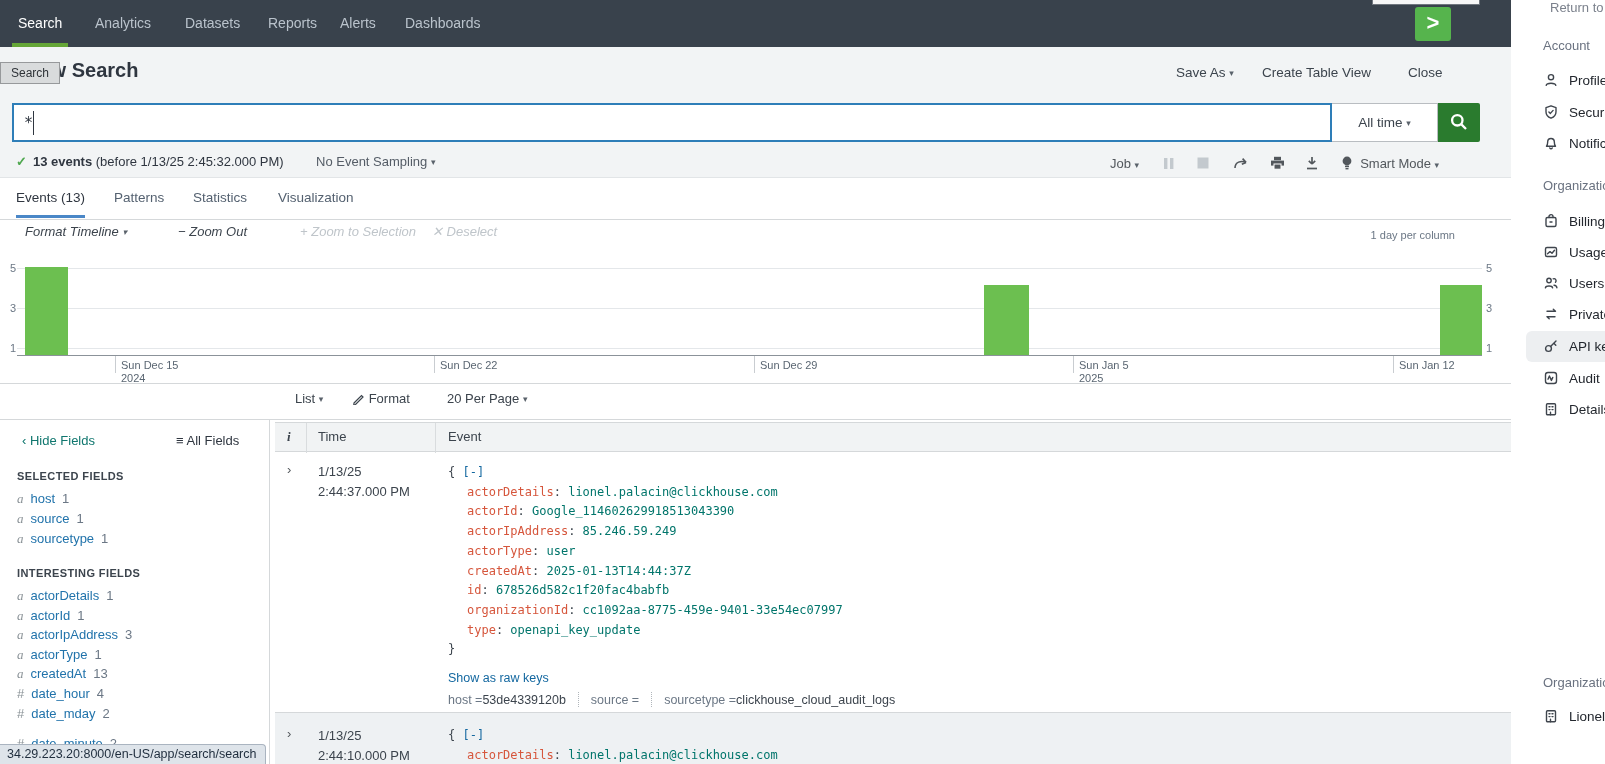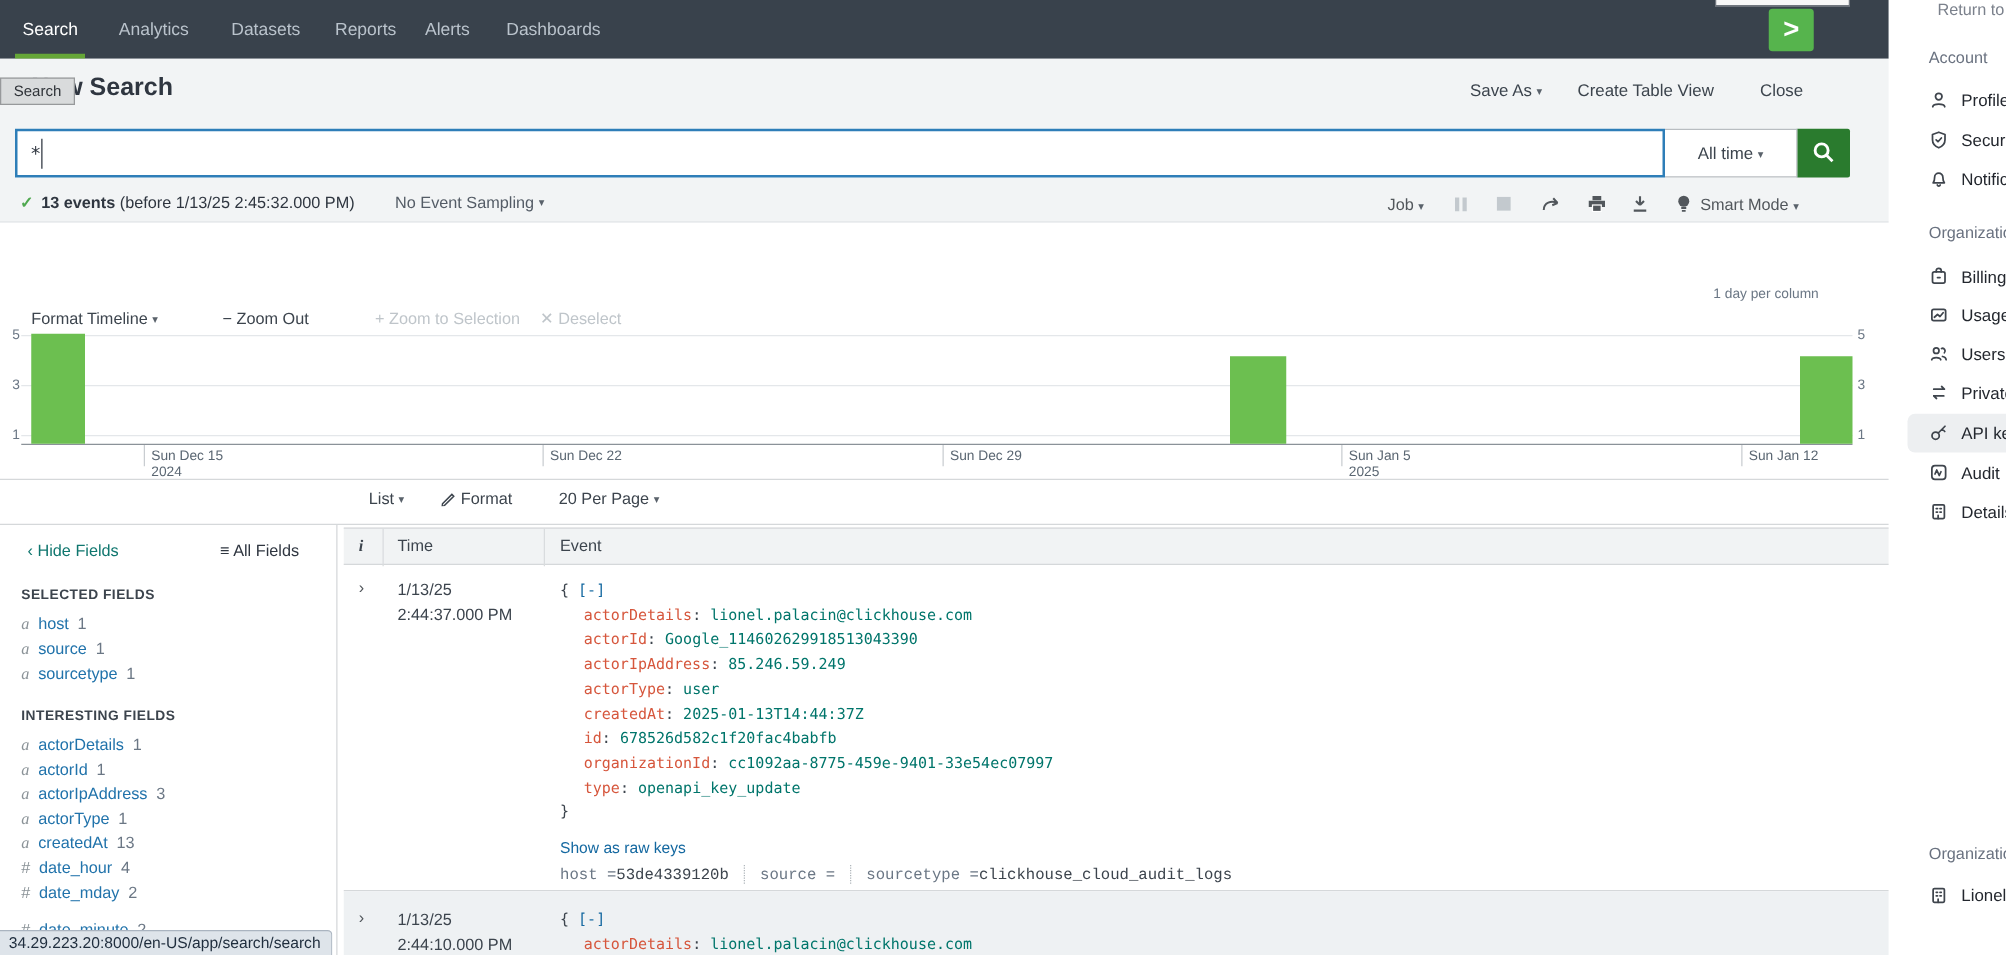--- a/index.html
+++ b/index.html
@@ -51,21 +51,21 @@
   #job-row { position:absolute; left:1110px; top:152px; height:22px; display:flex; align-items:center; }
   #job-row .jitem { margin-right:14px; font-size:13px; color:#52575c; cursor:pointer; display:flex; align-items:flex-end; }
 
   
   #tabs { position:absolute; left:0; top:178px; width:1511px; height:42px; background:#fff;
     border-bottom:1px solid #d5d8da; }
   .tab { position:absolute; top:12px; font-size:13.5px; color:#546170; cursor:pointer; padding-bottom:10px; }
   .tab.active { color:#2f3640; border-bottom:3px solid #4a87c7; }
 
   
-  .tl-ctrl { position:absolute; top:247px; font-size:13px; color:#3c444d; cursor:pointer; }
+  .tl-ctrl { position:absolute; top:224px; font-size:13px; color:#3c444d; cursor:pointer;font-style:italic; }
   .tl-ctrl.disabled { color:#bfc5ca; }
   #scale-note { position:absolute; left:1285px; top:229px; width:170px; text-align:right;
     font-size:11px; color:#6b7785; }
   #plot { position:absolute; left:17px; top:263px; width:1465px; height:93px;
     border-bottom:1px solid #8b9299; }
   .gridline { position:absolute; left:0; width:100%; height:1px; background:#e4e7ea; }
   .tl-bar { position:absolute; bottom:0; background:#6cbf50; cursor:pointer; }
   .ylab { position:absolute; font-size:11px; color:#6b7785; width:14px; }
   .xtick { position:absolute; top:356px; width:1px; height:17px; background:#c9cdd1; }
   .xlab { position:absolute; top:359px; font-size:11px; color:#5a6672; line-height:13px; }
@@ -101,21 +101,21 @@
   .vline { position:absolute; top:0; width:1px; height:30px; background:#d9dcde; }
   .chev { position:absolute; font-size:13px; color:#52575c; cursor:pointer; }
   .tcell { position:absolute; left:43px; font-size:13px; color:#3c444d; line-height:20px; }
   .mono { font-family:"DejaVu Sans Mono", monospace; font-size:12px; }
   .jline { position:absolute; left:173px; white-space:nowrap; }
   .jkey { color:#d6563c; }
   .jval { color:#00756b; }
   .jpunc { color:#3c444d; }
   .jlink { color:#1468a0; cursor:pointer; }
   #raw-link { position:absolute; left:173px; top:249px; font-size:12.5px; color:#1468a0; cursor:pointer; }
-  #meta-row { position:absolute; left:173px; top:270px; display:flex; align-items:center; font-size:12.5px;font-family:Liberation Mono, monospace; }
+  #meta-row { position:absolute; left:173px; top:270px; display:flex; align-items:center; font-size:12.5px; }
   #meta-row .mkey { color:#6b7785; }
   #meta-row .mval { color:#3c444d; cursor:pointer; }
   #meta-row .msep { border-left:1px dotted #b0b6bb; height:15px; margin:0 12px; }
   #rowsep { position:absolute; left:0; top:290px; width:1236px; height:1px; background:#d5d8da; }
   #row2 { position:absolute; left:0; top:291px; width:1236px; height:51px; background:#eef1f3; }
 
   
   .ylab-r { position:absolute; font-size:11px; color:#6b7785; }
 
   
@@ -219,20 +219,26 @@
       <span class="jitem" style="margin-right:0">
         <svg width="12" height="16" viewBox="0 0 12 16" style="margin-right:7px">
           <circle cx="6" cy="6" r="4.4" fill="#52575c"></circle>
           <rect x="4" y="10.6" width="4" height="1.6" fill="#52575c"></rect>
           <rect x="4.5" y="13" width="3" height="1.4" fill="#52575c"></rect>
         </svg>
         <span>Smart Mode</span>&nbsp;<span class="caret">▾</span>
       </span>
     </div>
 
+    <div id="tabs">
+      <div class="tab active" style="left:16px"><span>Events (13)</span></div>
+      <div class="tab" style="left:114px"><span>Patterns</span></div>
+      <div class="tab" style="left:193px"><span>Statistics</span></div>
+      <div class="tab" style="left:278px"><span>Visualization</span></div>
+    </div>
 
     <div class="tl-ctrl" style="left:25px">
       <span>Format Timeline</span> <span class="caret">▾</span>
     </div>
     <div class="tl-ctrl" style="left:178px">
       <span>−</span> <span>Zoom Out</span>
     </div>
     <div class="tl-ctrl disabled" style="left:300px">
       <span>+</span> <span>Zoom to Selection</span>
     </div>

